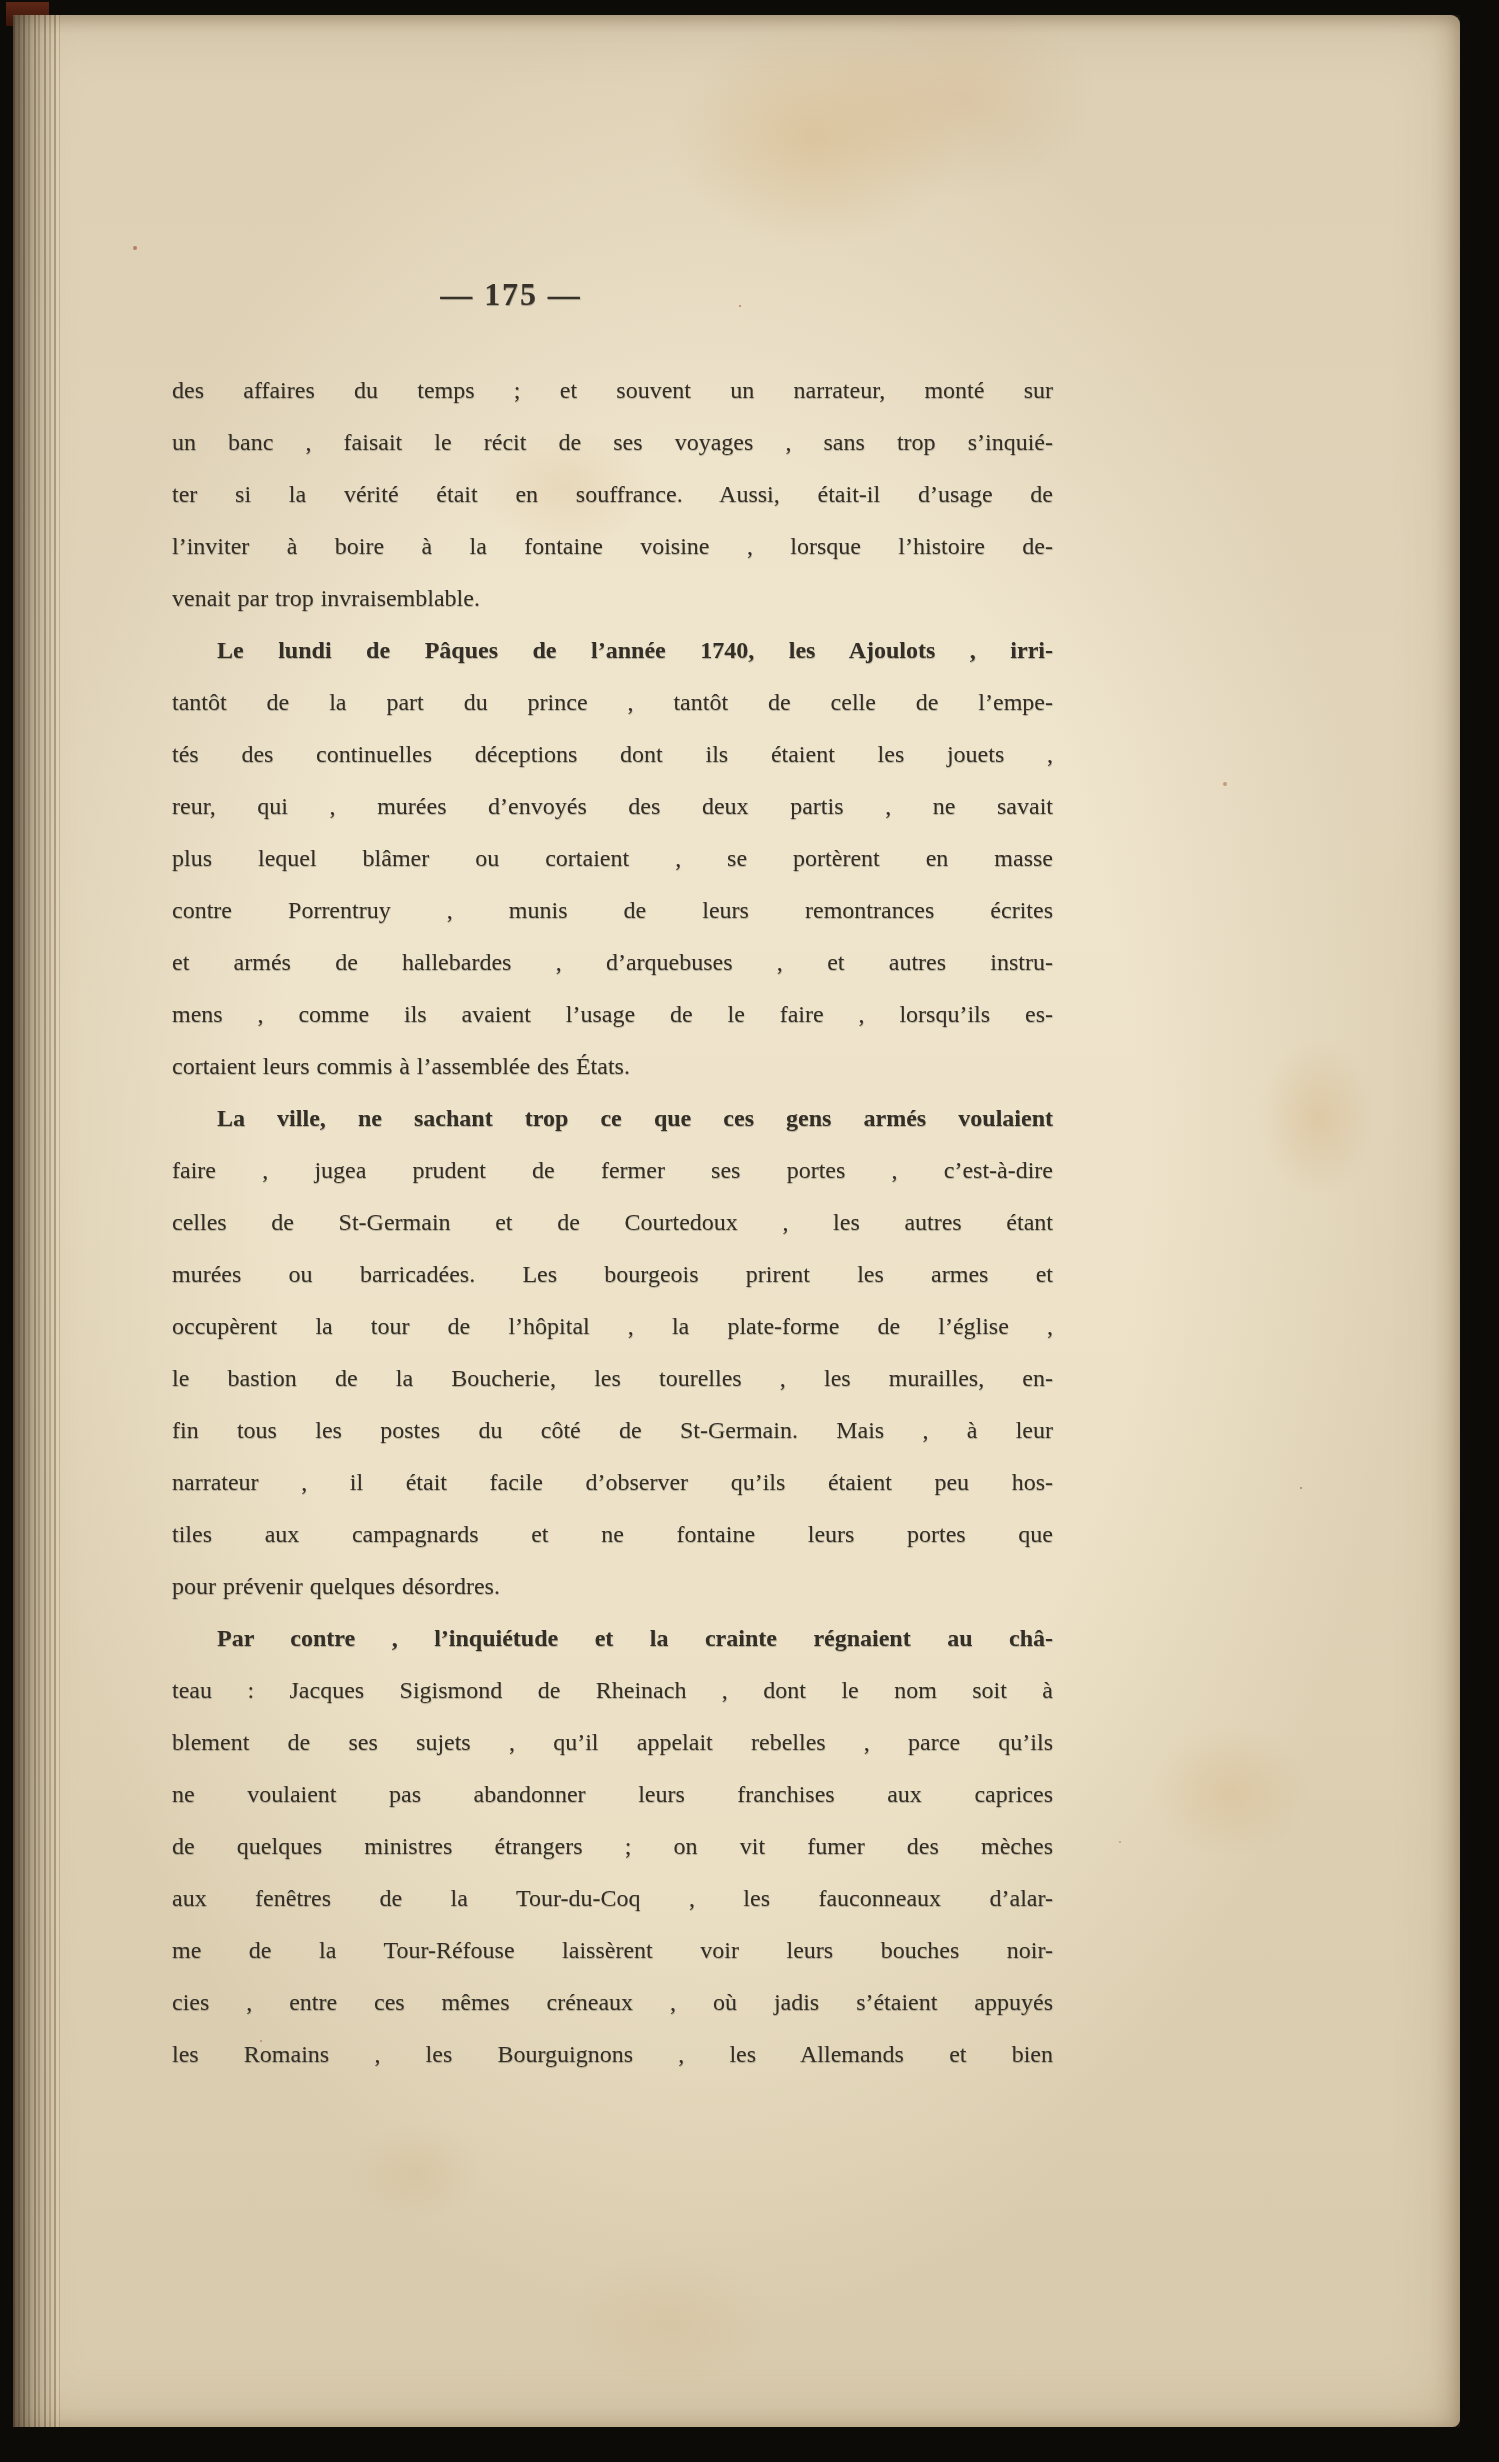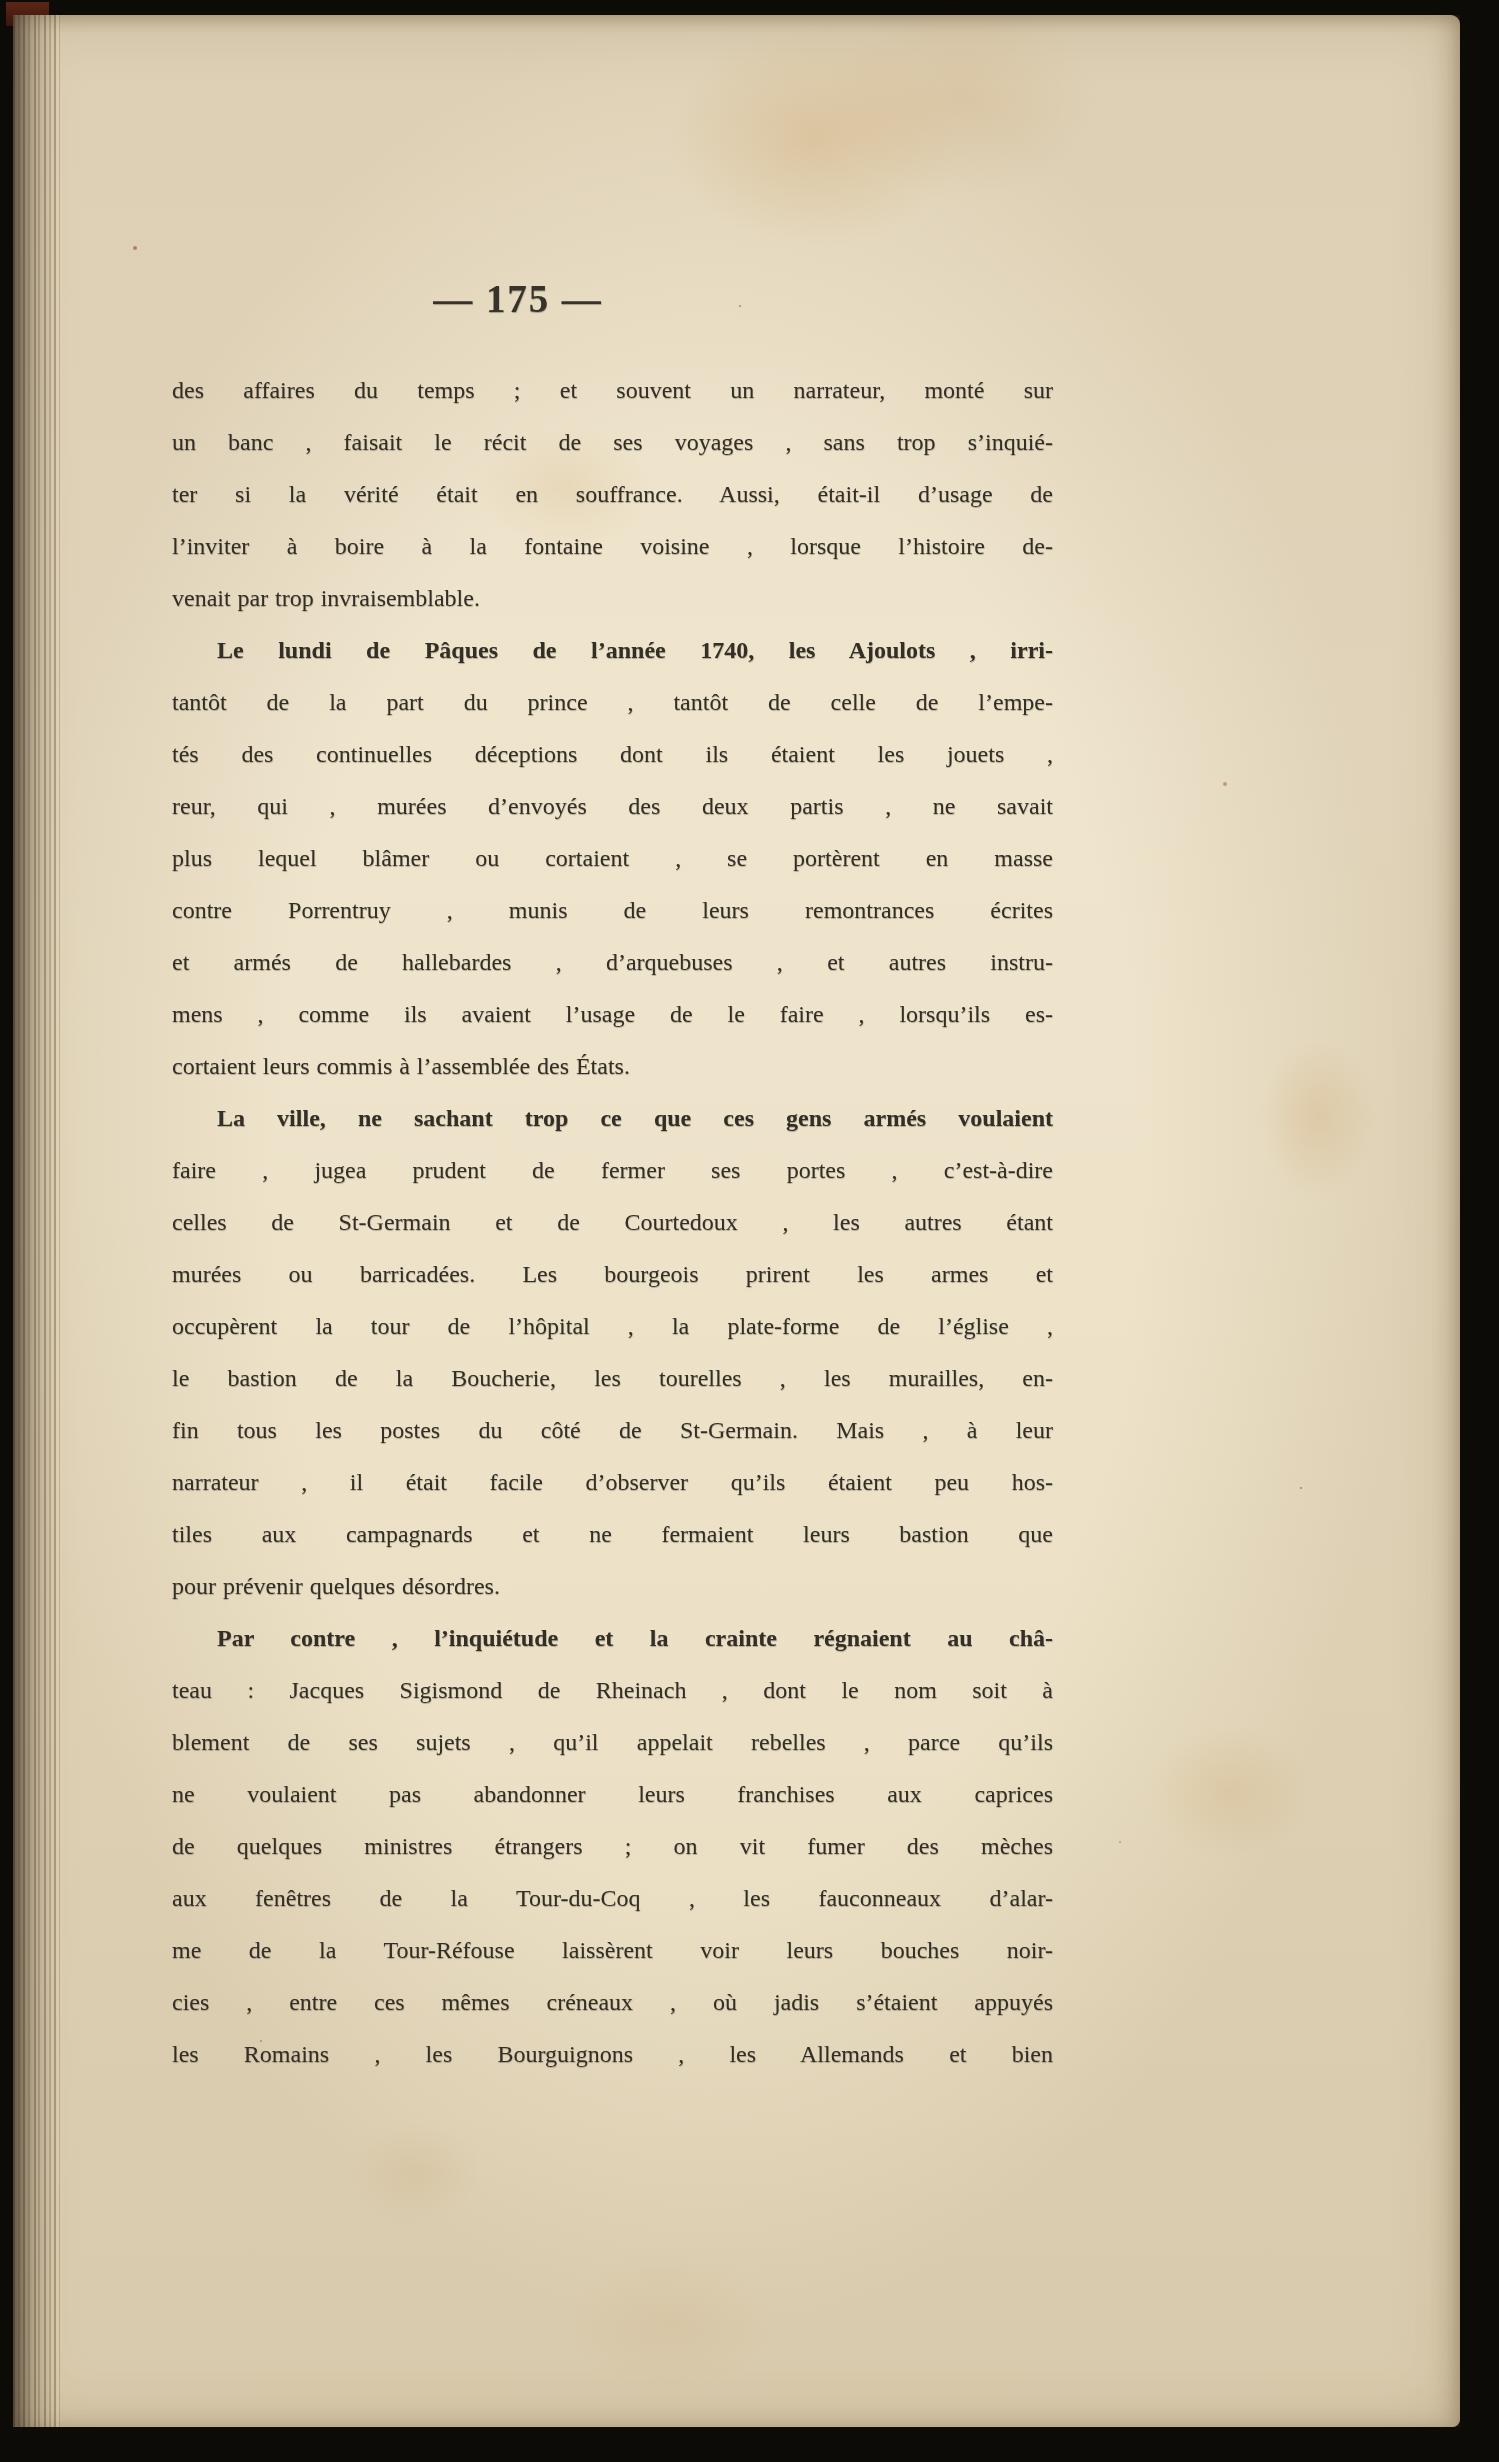--- a/index.html
+++ b/index.html
@@ -54,23 +54,23 @@
     position:absolute; left:120px; top:231px; width:3.8px; height:3.8px; border-radius:50%;
     background:rgba(150,60,35,0.55);
     box-shadow:
       605px 58px   0 -0.9px rgba(150,60,35,0.50),
       1090px 536px 0  0   rgba(160,70,40,0.45),
       1166px 1240px 0 -0.9px rgba(150,60,35,0.50),
       126px 1793px 0 -0.9px rgba(150,60,35,0.40),
       985px 1594px 0 -0.9px rgba(150,60,35,0.35);
   }
   .folio {
-    position:absolute; top:261px; left:7px; width:996px;
+    position:absolute; top:261px; left:0; width:996px;
     text-align:center;
-    font-size:39px; font-weight:bold; letter-spacing:1.9px;
+    font-size:32px; font-weight:bold; letter-spacing:1.9px;
     color:#37322a;
     text-shadow:0.4px 0.6px 0.8px rgba(55,50,42,0.35);
   }
   .body-text {
     position:absolute; left:159px; top:349px; width:881px;
     font-size:24px; line-height:52px;
     color:#332e26;
     text-shadow:0.4px 0.6px 0.7px rgba(51,46,38,0.32);
     word-spacing:0.9px;
   }
@@ -115,21 +115,21 @@
       </div>
       <div>
         <div class="line indent">La ville, ne sachant trop ce que ces gens armés voulaient</div>
         <div class="line">faire , jugea prudent de fermer ses portes , c’est-à-dire</div>
         <div class="line">celles de St-Germain et de Courtedoux , les autres étant</div>
         <div class="line">murées ou barricadées. Les bourgeois prirent les armes et</div>
         <div class="line">occupèrent la tour de l’hôpital , la plate-forme de l’église ,</div>
         <div class="line">le bastion de la Boucherie, les tourelles , les murailles, en-</div>
         <div class="line">fin tous les postes du côté de St-Germain. Mais , à leur</div>
         <div class="line">narrateur , il était facile d’observer qu’ils étaient peu hos-</div>
-        <div class="line">tiles aux campagnards et ne fermaient leurs bastion que</div>
+        <div class="line">tiles aux campagnards et ne fontaine leurs portes que</div>
         <div class="line para-end">pour prévenir quelques désordres.</div>
       </div>
       <div>
         <div class="line indent">Par contre , l’inquiétude et la crainte régnaient au châ-</div>
         <div class="line">teau : Jacques Sigismond de Rheinach , dont le nom soit à</div>
         <div class="line">blement de ses sujets , qu’il appelait rebelles , parce qu’ils</div>
         <div class="line">ne voulaient pas abandonner leurs franchises aux caprices</div>
         <div class="line">de quelques ministres étrangers ; on vit fumer des mèches</div>
         <div class="line">aux fenêtres de la Tour-du-Coq , les fauconneaux d’alar-</div>
         <div class="line">me de la Tour-Réfouse laissèrent voir leurs bouches noir-</div>

